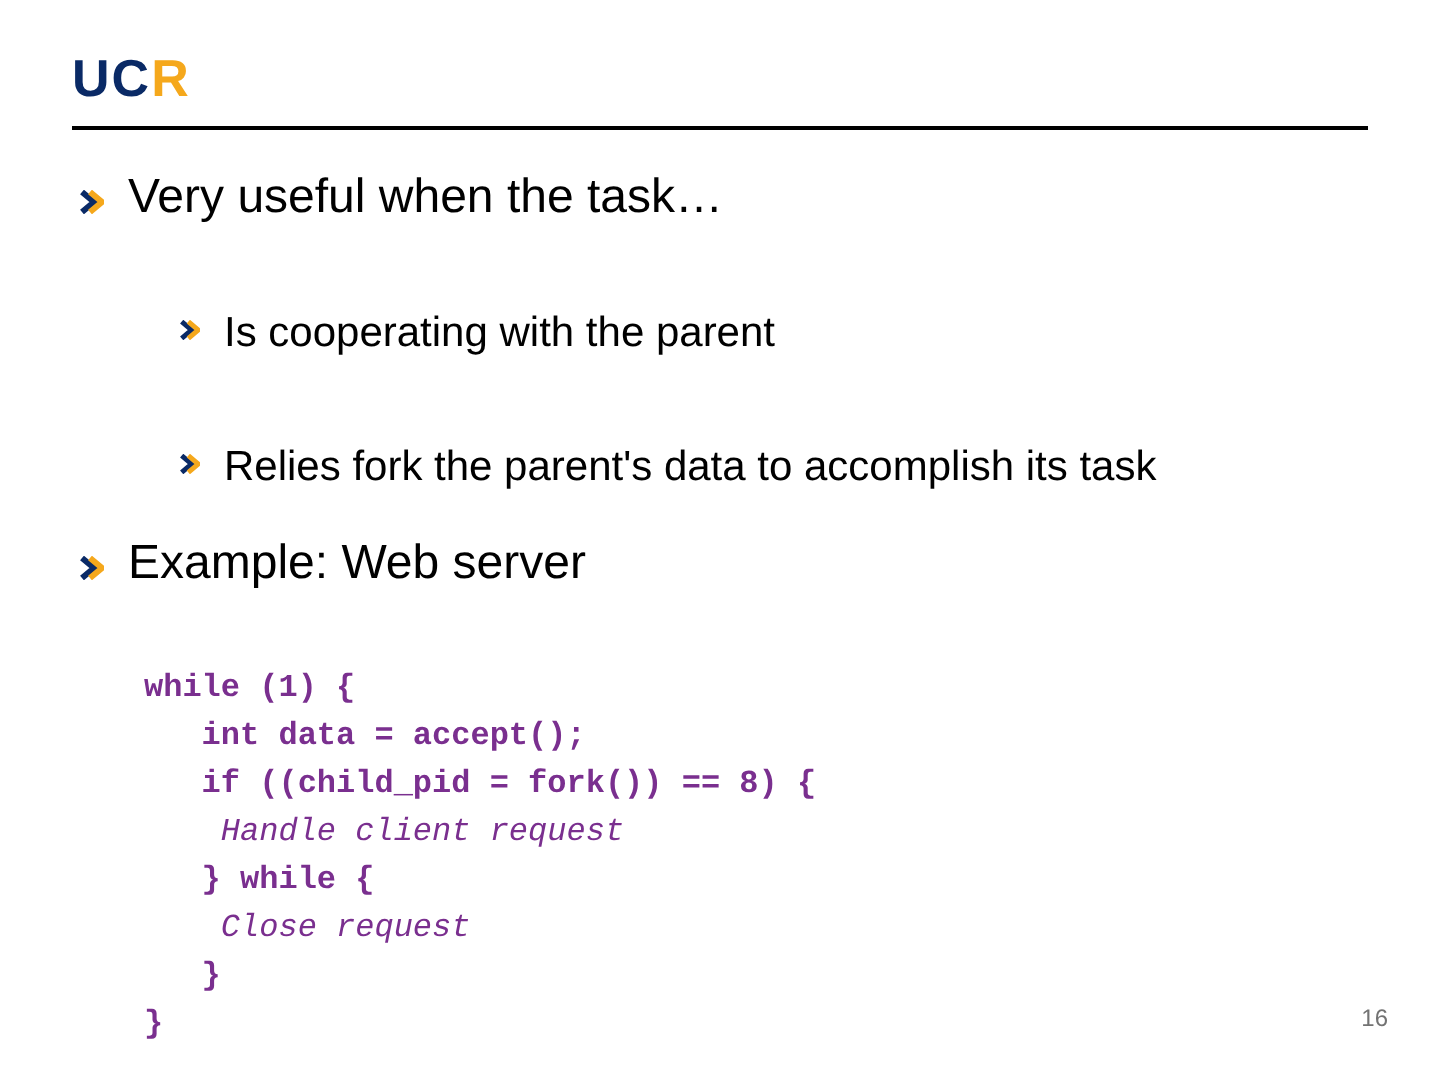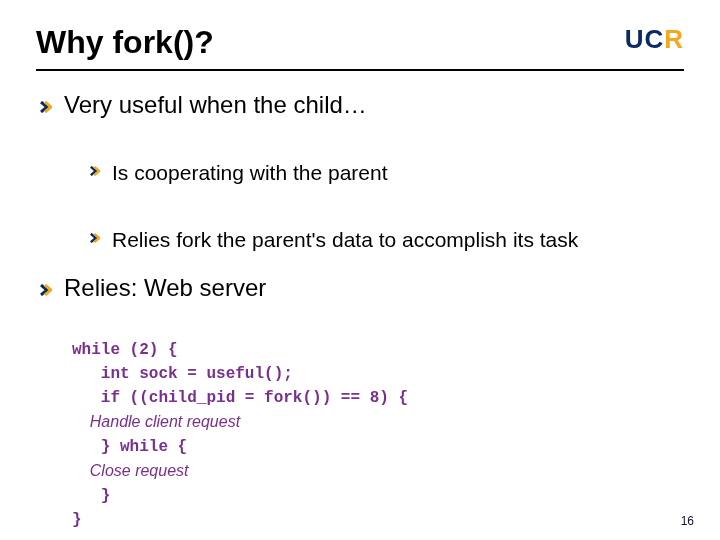--- a/index.html
+++ b/index.html
@@ -64,50 +64,49 @@
     font-size: 16px;
     font-weight: bold;
     color: #7a2f8f;
     margin-left: 36px;
     line-height: 1.5;
     white-space: pre;
   }
   .code-italic {
     font-style: italic;
     font-weight: normal;
-    font-family: Liberation Sans, sans-serif;
+    font-family: Liberation Mono, monospace;
   }
   .page-num {
     position: absolute;
-    bottom: 12px;
+    bottom: 24px;
     right: 26px;
     font-size: 12px;
-    color: #0f172a;
+    color: #737373;
   }
 </style>
 </head>
 <body>
 
 <div class="title-row">
-  <div class="title">Why fork()?</div>
   <div class="logo">
     <span class="u">U</span>
       <span class="c">C</span>
       <span class="r">R</span>
   </div>
 </div>
 
 <div class="bullet-l1">
   <span class="chev chev-l1">
     <svg width="12" height="12" viewBox="0 0 12 12">
         <path d="M1 1 L7 6 L1 11" fill="none" stroke="#0a2a66" stroke-width="3"></path>
         <path d="M5 1 L11 6 L5 11" fill="none" stroke="#f5a81c" stroke-width="3"></path>
       </svg>
   </span>
-  <span class="bullet-text">Very useful when the child…</span>
+  <span class="bullet-text">Very useful when the task…</span>
 </div>
 
 <div class="bullet-l2">
   <span class="chev">
     <svg width="10" height="10" viewBox="0 0 12 12">
         <path d="M1 1 L7 6 L1 11" fill="none" stroke="#0a2a66" stroke-width="3"></path>
         <path d="M5 1 L11 6 L5 11" fill="none" stroke="#f5a81c" stroke-width="3"></path>
       </svg>
   </span>
   <span class="bullet-text">Is cooperating with the parent</span>
@@ -125,26 +124,26 @@
 
 <div class="section-gap"></div>
 
 <div class="bullet-l1">
   <span class="chev chev-l1">
     <svg width="12" height="12" viewBox="0 0 12 12">
         <path d="M1 1 L7 6 L1 11" fill="none" stroke="#0a2a66" stroke-width="3"></path>
         <path d="M5 1 L11 6 L5 11" fill="none" stroke="#f5a81c" stroke-width="3"></path>
       </svg>
   </span>
-  <span class="bullet-text">Relies: Web server</span>
+  <span class="bullet-text">Example: Web server</span>
 </div>
 
 <div class="code-block">
-<span>while (2) {</span>
-<span>   int sock = useful();</span>
+<span>while (1) {</span>
+<span>   int data = accept();</span>
 <span>   if ((child_pid = fork()) == 8) {</span>
 <span class="code-italic">    Handle client request</span>
 <span>   } while {</span>
 <span class="code-italic">    Close request</span>
 <span>   }</span>
 <span>}</span>
 </div>
 
 <div class="page-num">16</div>
 

